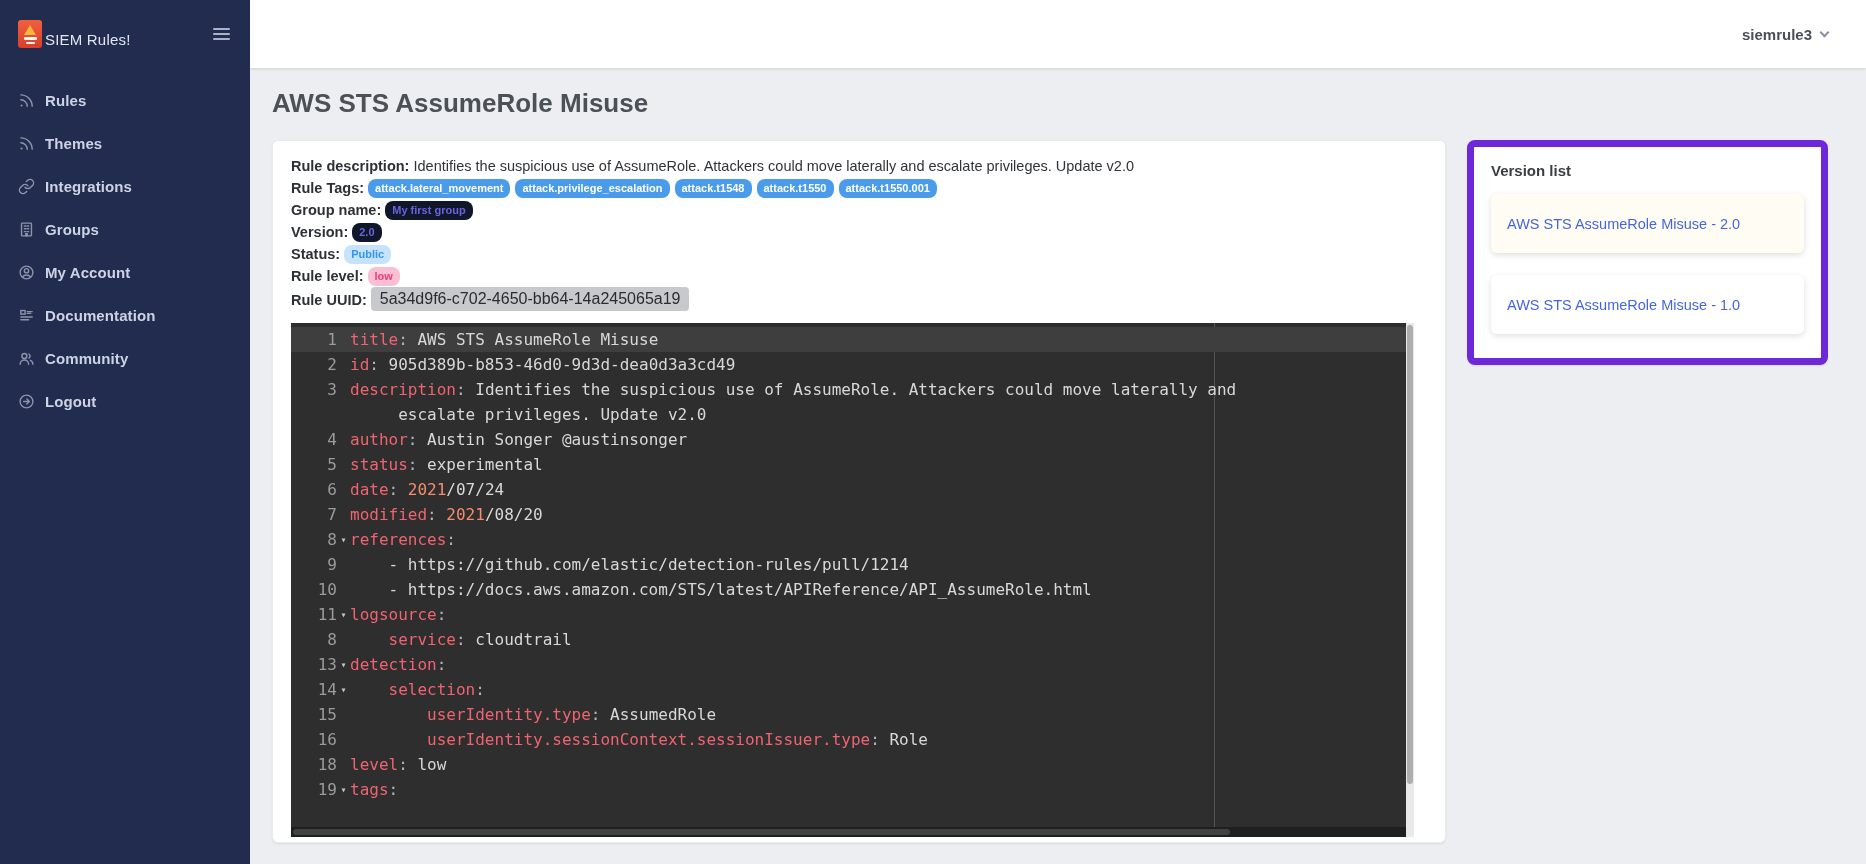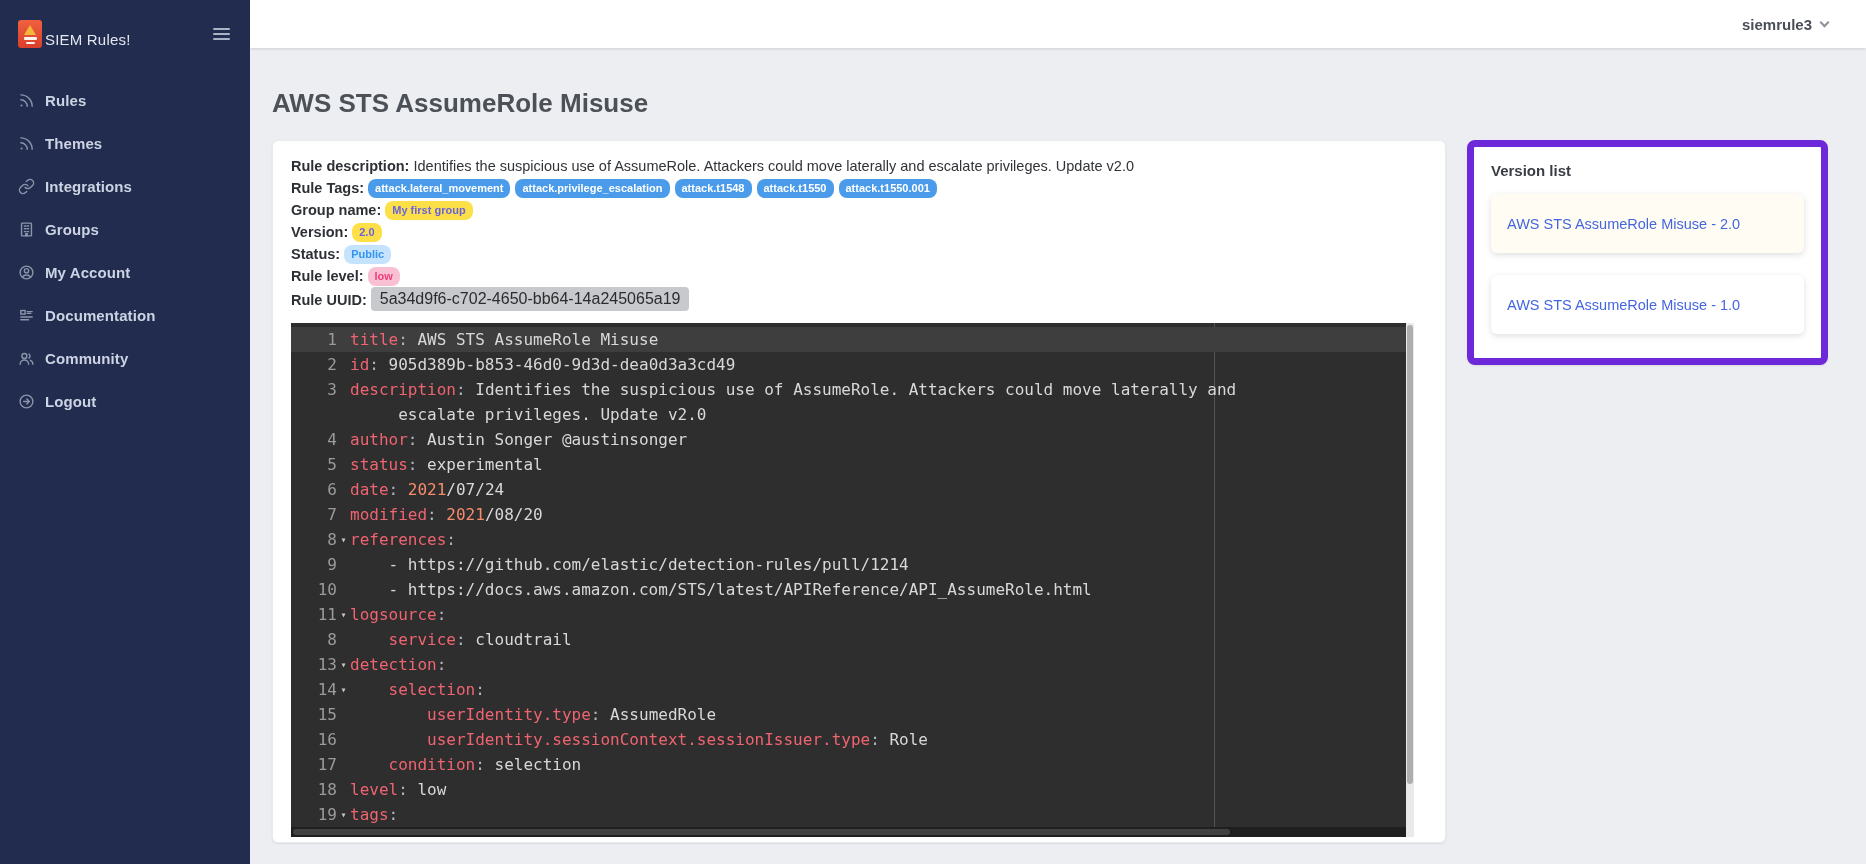--- a/index.html
+++ b/index.html
@@ -17,36 +17,36 @@
   .brand-text { color:#e2e6ef; font-size:15px; font-weight:500; letter-spacing:.2px; }
   .hamburger { display:flex; flex-direction:column; gap:3px; cursor:pointer; }
   .hamburger span { display:block; width:17px; height:2px; background:#aab2c5; border-radius:1px; }
   .nav { padding-top:11px; }
   .nav-item { height:43px; display:flex; align-items:center; padding-left:18px; gap:10px; cursor:pointer; }
   .nav-icon { width:17px; height:17px; color:#8b94ab; flex:0 0 auto; display:flex; }
   .nav-icon svg { width:17px; height:17px; }
   .nav-label { color:#ccd4e4; font-size:15px; font-weight:700; letter-spacing:.1px; }
 
   
-  .header { position:absolute; left:250px; top:0; right:0; height:48px; background:#fff; box-shadow:0 1px 3px rgba(0,0,0,.13); display:flex; align-items:center; justify-content:flex-end; padding-right:38px; z-index:4; }
+  .header { position:absolute; left:250px; top:0; right:0; height:68px; background:#fff; box-shadow:0 1px 3px rgba(0,0,0,.13); display:flex; align-items:center; justify-content:flex-end; padding-right:38px; z-index:4; }
   .user-menu { display:flex; align-items:center; cursor:pointer; }
   .user-name { color:#4a4f57; font-size:15px; font-weight:700; }
   .chev { width:7px; height:7px; border-right:2px solid #8a919c; border-bottom:2px solid #8a919c; transform:rotate(45deg); margin-left:9px; margin-top:-4px; }
 
   
   .main { position:absolute; left:250px; top:68px; right:0; bottom:0; background:#eceef2; }
   .page-title { position:absolute; left:22px; top:20px; font-size:26px; font-weight:700; color:#4c5158; }
 
   .card { position:absolute; left:22px; top:72px; width:1174px; height:703px; background:#fff; border:1px solid #e8eaee; border-radius:6px; box-shadow:0 1px 2px rgba(0,0,0,.08); padding:14px 18px; }
   .meta-row { font-size:14.5px; line-height:22px; color:#303338; white-space:nowrap; }
   .meta-label { font-weight:700; color:#2d3035; }
   .badge { display:inline-block; font-size:11px; font-weight:700; line-height:1; padding:4px 7px; border-radius:8px; vertical-align:1px; }
   .badge + .badge { margin-left:5px; }
   .badge-blue { background:#4a9ceb; color:#fff; }
-  .badge-lav { background:#fde047; color:#6b62dd; }
+  .badge-lav { background:#0f172a; color:#6b62dd; }
   .badge-sky { background:#c5e3fc; color:#3295f0; }
   .badge-pink { background:#f9c0d3; color:#f03d77; }
   .badge-gray { background:#c8c9cc; color:#2b2c2e; font-size:16px; font-weight:500; padding:4px 9px; border-radius:4px; }
 
   
   .code-wrap { position:relative; margin-top:12px; width:1123px; height:514px; background:#2e2e2e; overflow:hidden; font-family:"DejaVu Sans Mono", monospace; font-size:16px; line-height:25px; cursor:text; }
   .ruler { position:absolute; left:923px; top:0; bottom:10px; width:1px; background:#545454; z-index:1; }
   .code-scroll { position:absolute; left:0; top:4px; right:8px; bottom:10px; overflow:hidden; z-index:2; }
   .code-row { display:flex; height:25px; }
   .code-row.active { background:#3e3e3e; }
@@ -291,25 +291,20 @@
             <span class="ln">15</span>
             <span class="fold"></span>
             <span class="code-text"><span class="seg-text">        </span><span class="seg-key">userIdentity.type</span><span class="seg-punc">:</span><span class="seg-text"> AssumedRole</span></span>
           </div>
           <div class="code-row">
             <span class="ln">16</span>
             <span class="fold"></span>
             <span class="code-text"><span class="seg-text">        </span><span class="seg-key">userIdentity.sessionContext.sessionIssuer.type</span><span class="seg-punc">:</span><span class="seg-text"> Role</span></span>
           </div>
           <div class="code-row">
-            <span class="ln">17</span>
-            <span class="fold"></span>
-            <span class="code-text"><span class="seg-text">    </span><span class="seg-key">condition</span><span class="seg-punc">:</span><span class="seg-text"> selection</span></span>
-          </div>
-          <div class="code-row">
             <span class="ln">18</span>
             <span class="fold"></span>
             <span class="code-text"><span class="seg-key">level</span><span class="seg-punc">:</span><span class="seg-text"> low</span></span>
           </div>
           <div class="code-row">
             <span class="ln">19</span>
             <span class="fold">▾</span>
             <span class="code-text"><span class="seg-key">tags</span><span class="seg-punc">:</span></span>
           </div>
         </div>

